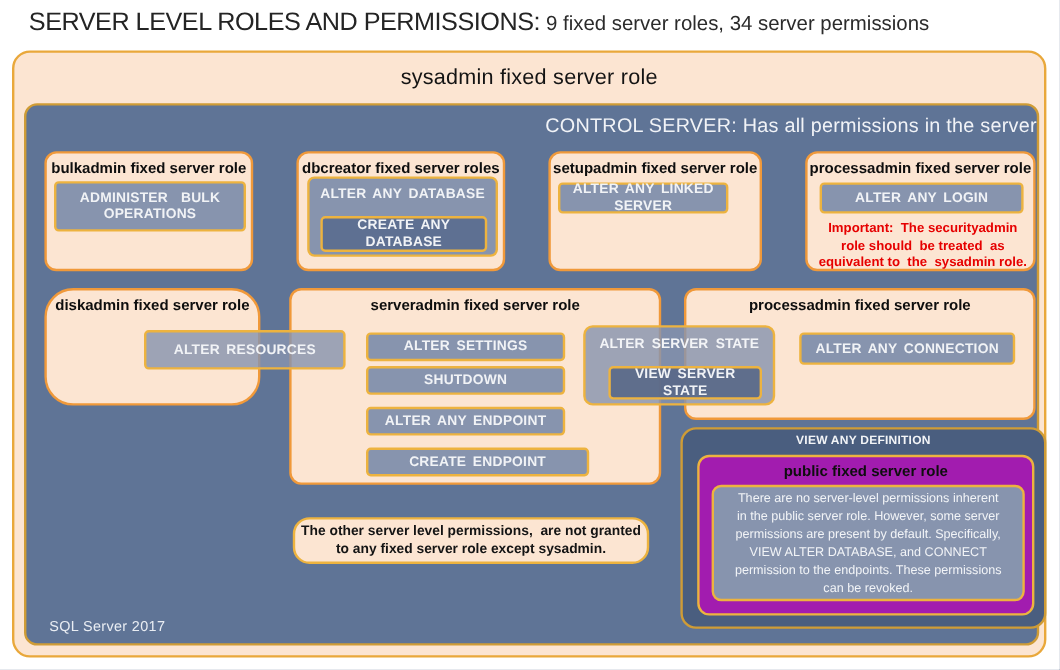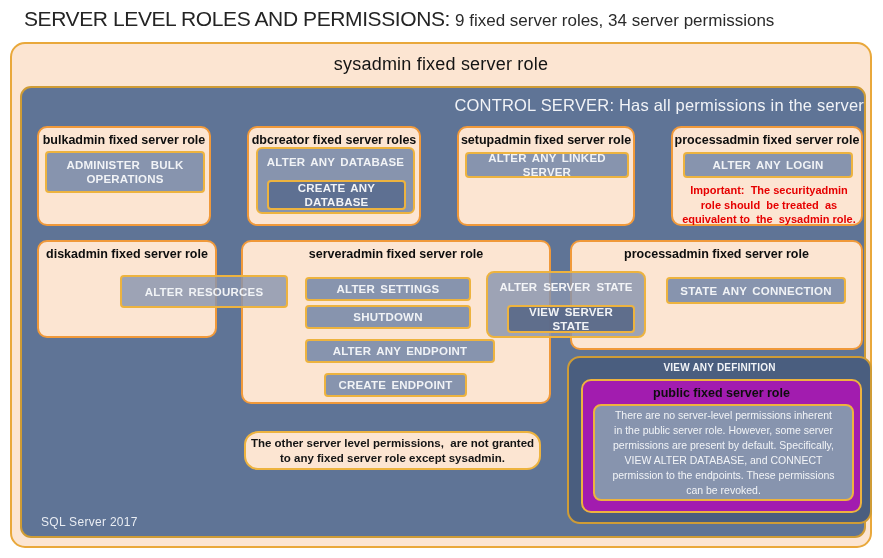--- a/index.html
+++ b/index.html
@@ -129,47 +129,47 @@
     <div class="abs role-box" style="left:225px; top:38px; width:174px; height:100px;">
       <div class="role-title">dbcreator fixed server roles</div>
       <div class="perm perm-stack" style="left:7px; top:19px; width:159px; height:67px;">
         <div class="stack-label">ALTER ANY DATABASE</div>
         <div class="perm dark" style="left:9px; top:31px; width:139px; height:30px;">CREATE  ANY DATABASE</div>
       </div>
     </div>
 
     <div class="abs role-box" style="left:435px; top:38px; width:178px; height:100px;">
       <div class="role-title">setupadmin fixed server role</div>
-      <div class="perm" style="left:6px; top:24px; width:164px; height:26px;">ALTER ANY LINKED SERVER</div>
+      <div class="perm" style="left:6px; top:24px; width:142px; height:26px;">ALTER ANY LINKED SERVER</div>
     </div>
 
     <div class="abs role-box" style="left:649px; top:38px; width:192px; height:100px;">
       <div class="role-title">processadmin fixed server role</div>
       <div class="perm" style="left:10px; top:24px; width:170px; height:26px;">ALTER ANY LOGIN</div>
       <div class="warning-text pre">Important:  The securityadmin
 role should  be treated  as
 equivalent to  the  sysadmin role.</div>
     </div>
 
-    <div class="abs role-box" style="left:15px; top:152px; width:180px; height:98px;">
+    <div class="abs role-box" style="left:15px; top:152px; width:180px; height:98px;border-radius:24px;">
       <div class="role-title">diskadmin fixed server role</div>
     </div>
     <div class="perm translucent" style="left:98px; top:187px; width:168px; height:33px; z-index:5;">ALTER RESOURCES</div>
 
     <div class="abs role-box" style="left:219px; top:152px; width:310px; height:164px;">
       <div class="role-title">serveradmin fixed server role</div>
       <div class="perm" style="left:62px; top:35px;  width:166px; height:24px;">ALTER SETTINGS</div>
       <div class="perm" style="left:62px; top:63px;  width:166px; height:24px;">SHUTDOWN</div>
-      <div class="perm" style="left:62px; top:97px;  width:190px; height:24px;">ALTER ANY ENDPOINT</div>
-      <div class="perm" style="left:62px; top:131px; width:143px; height:24px;margin-left:19px;">CREATE ENDPOINT</div>
+      <div class="perm" style="left:62px; top:97px;  width:166px; height:24px;">ALTER ANY ENDPOINT</div>
+      <div class="perm" style="left:62px; top:131px; width:186px; height:24px;">CREATE ENDPOINT</div>
     </div>
 
     <div class="abs role-box" style="left:548px; top:152px; width:293px; height:110px;padding-left:26px;">
       <div class="role-title">processadmin fixed server role</div>
-      <div class="perm" style="left:94px; top:35px; width:180px; height:27px;">STATE ANY CONNECTION</div>
+      <div class="perm" style="left:94px; top:35px; width:180px; height:27px;">ALTER ANY CONNECTION</div>
     </div>
 
     <div class="abs state-group" style="left:464px; top:183px; width:160px; height:67px; z-index:6;">
       <div class="state-label">ALTER SERVER STATE</div>
       <div class="perm translucent-dark" style="left:19px; top:32px; width:128px; height:28px;">VIEW SERVER STATE</div>
     </div>
 
     <div class="abs note-box pre" style="left:222px; top:343px;border-radius:14px;">The other server level permissions,  are not granted
 to any fixed server role except sysadmin.</div>
 

